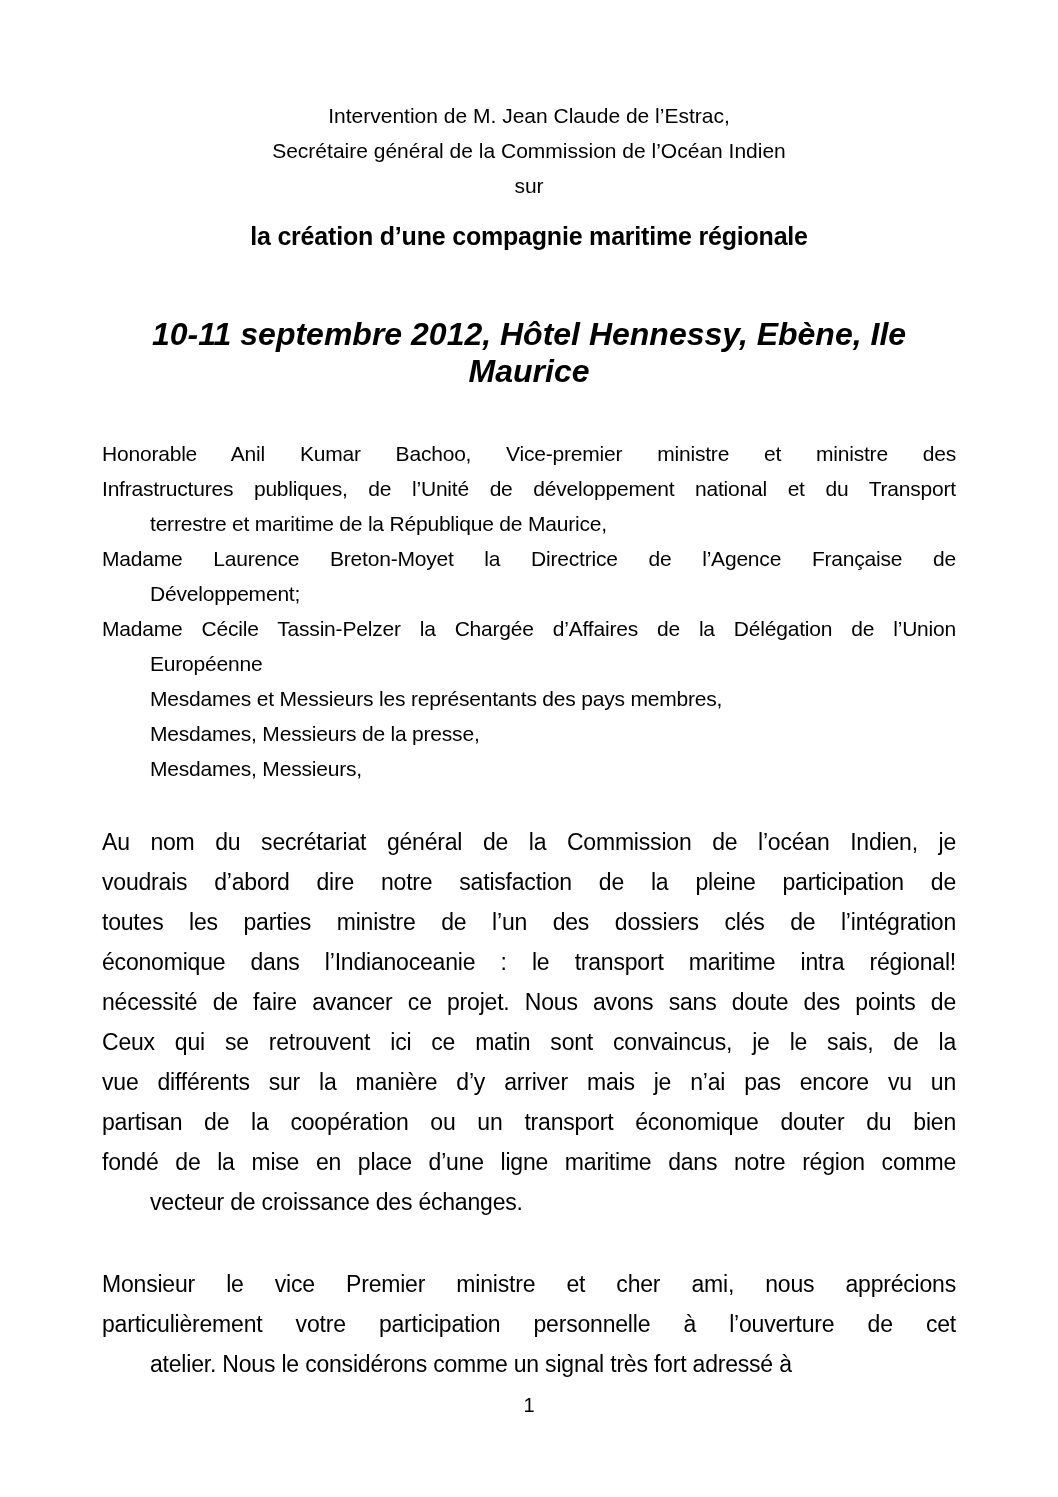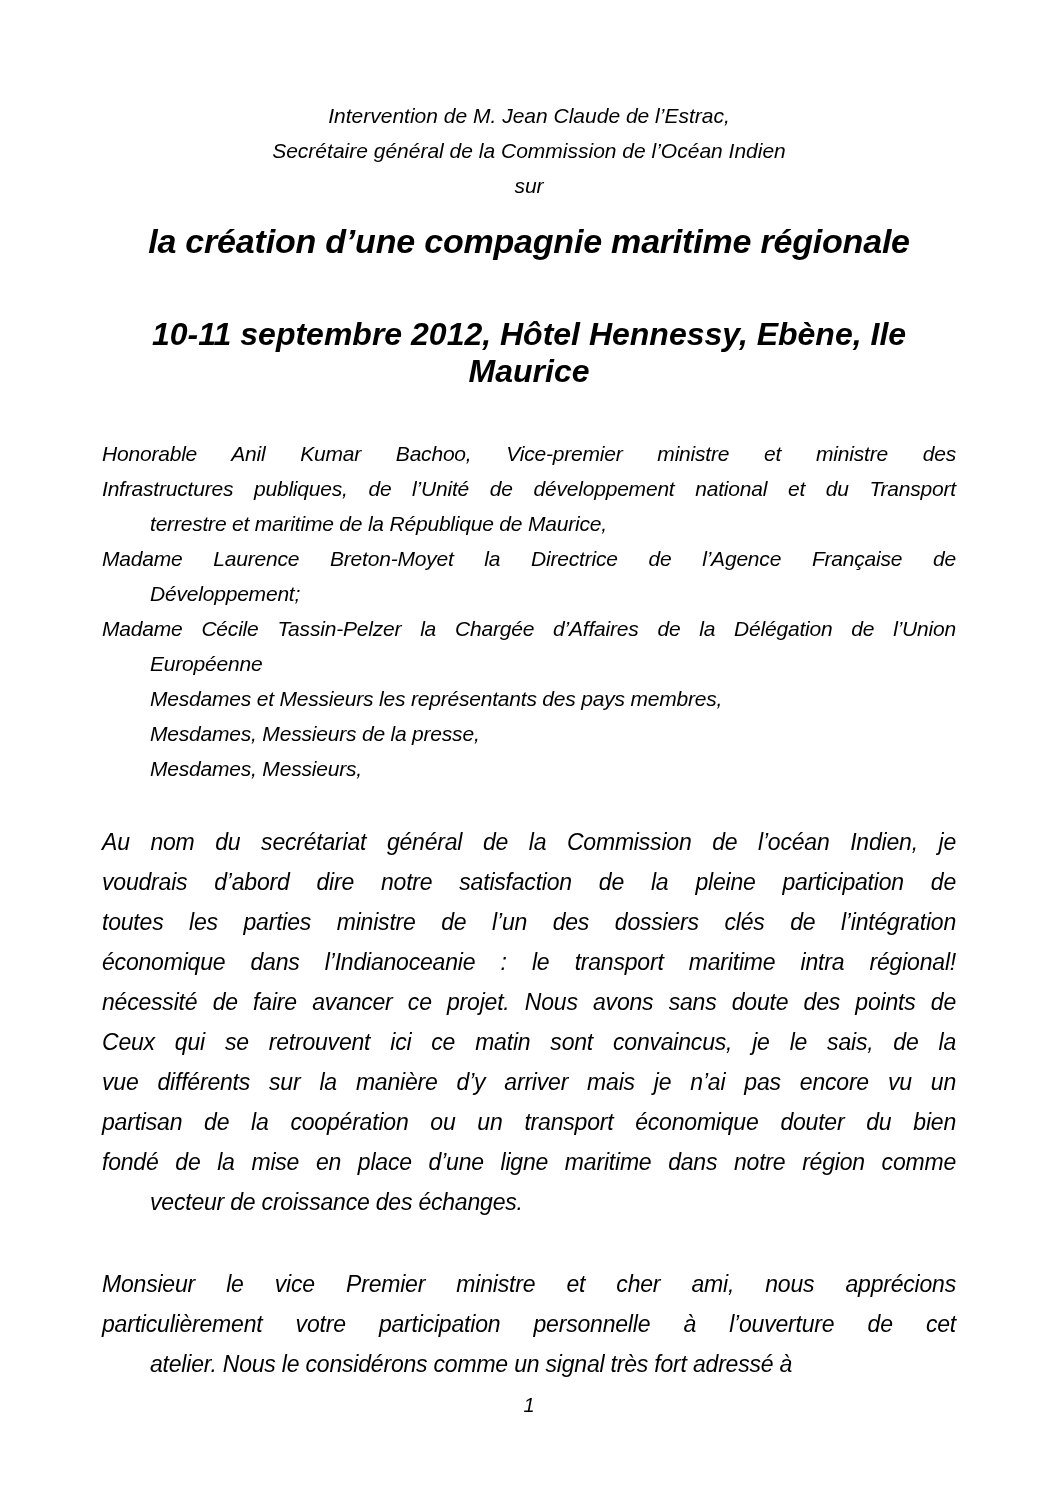--- a/index.html
+++ b/index.html
@@ -9,31 +9,30 @@
     height: 1497px;
     background: #ffffff;
     color: #000000;
     font-family: "Liberation Sans", sans-serif;
     overflow: hidden;
   }
   .block {
     position: absolute;
     left: 102px;
     width: 854px;
-    font-style: italic;
   }
   #header-block {
     top: 98px;
     font-size: 21px;
     line-height: 35px;
     text-align: center;
   }
   #title-block {
     top: 222px;
-    font-size: 34px;
+    font-size: 25px;
     font-weight: bold;
     text-align: center;
     letter-spacing: -0.2px;
   }
   #event-block {
     top: 316px;
     font-size: 32px;
     font-weight: bold;
     font-style: italic;
     text-align: center;

